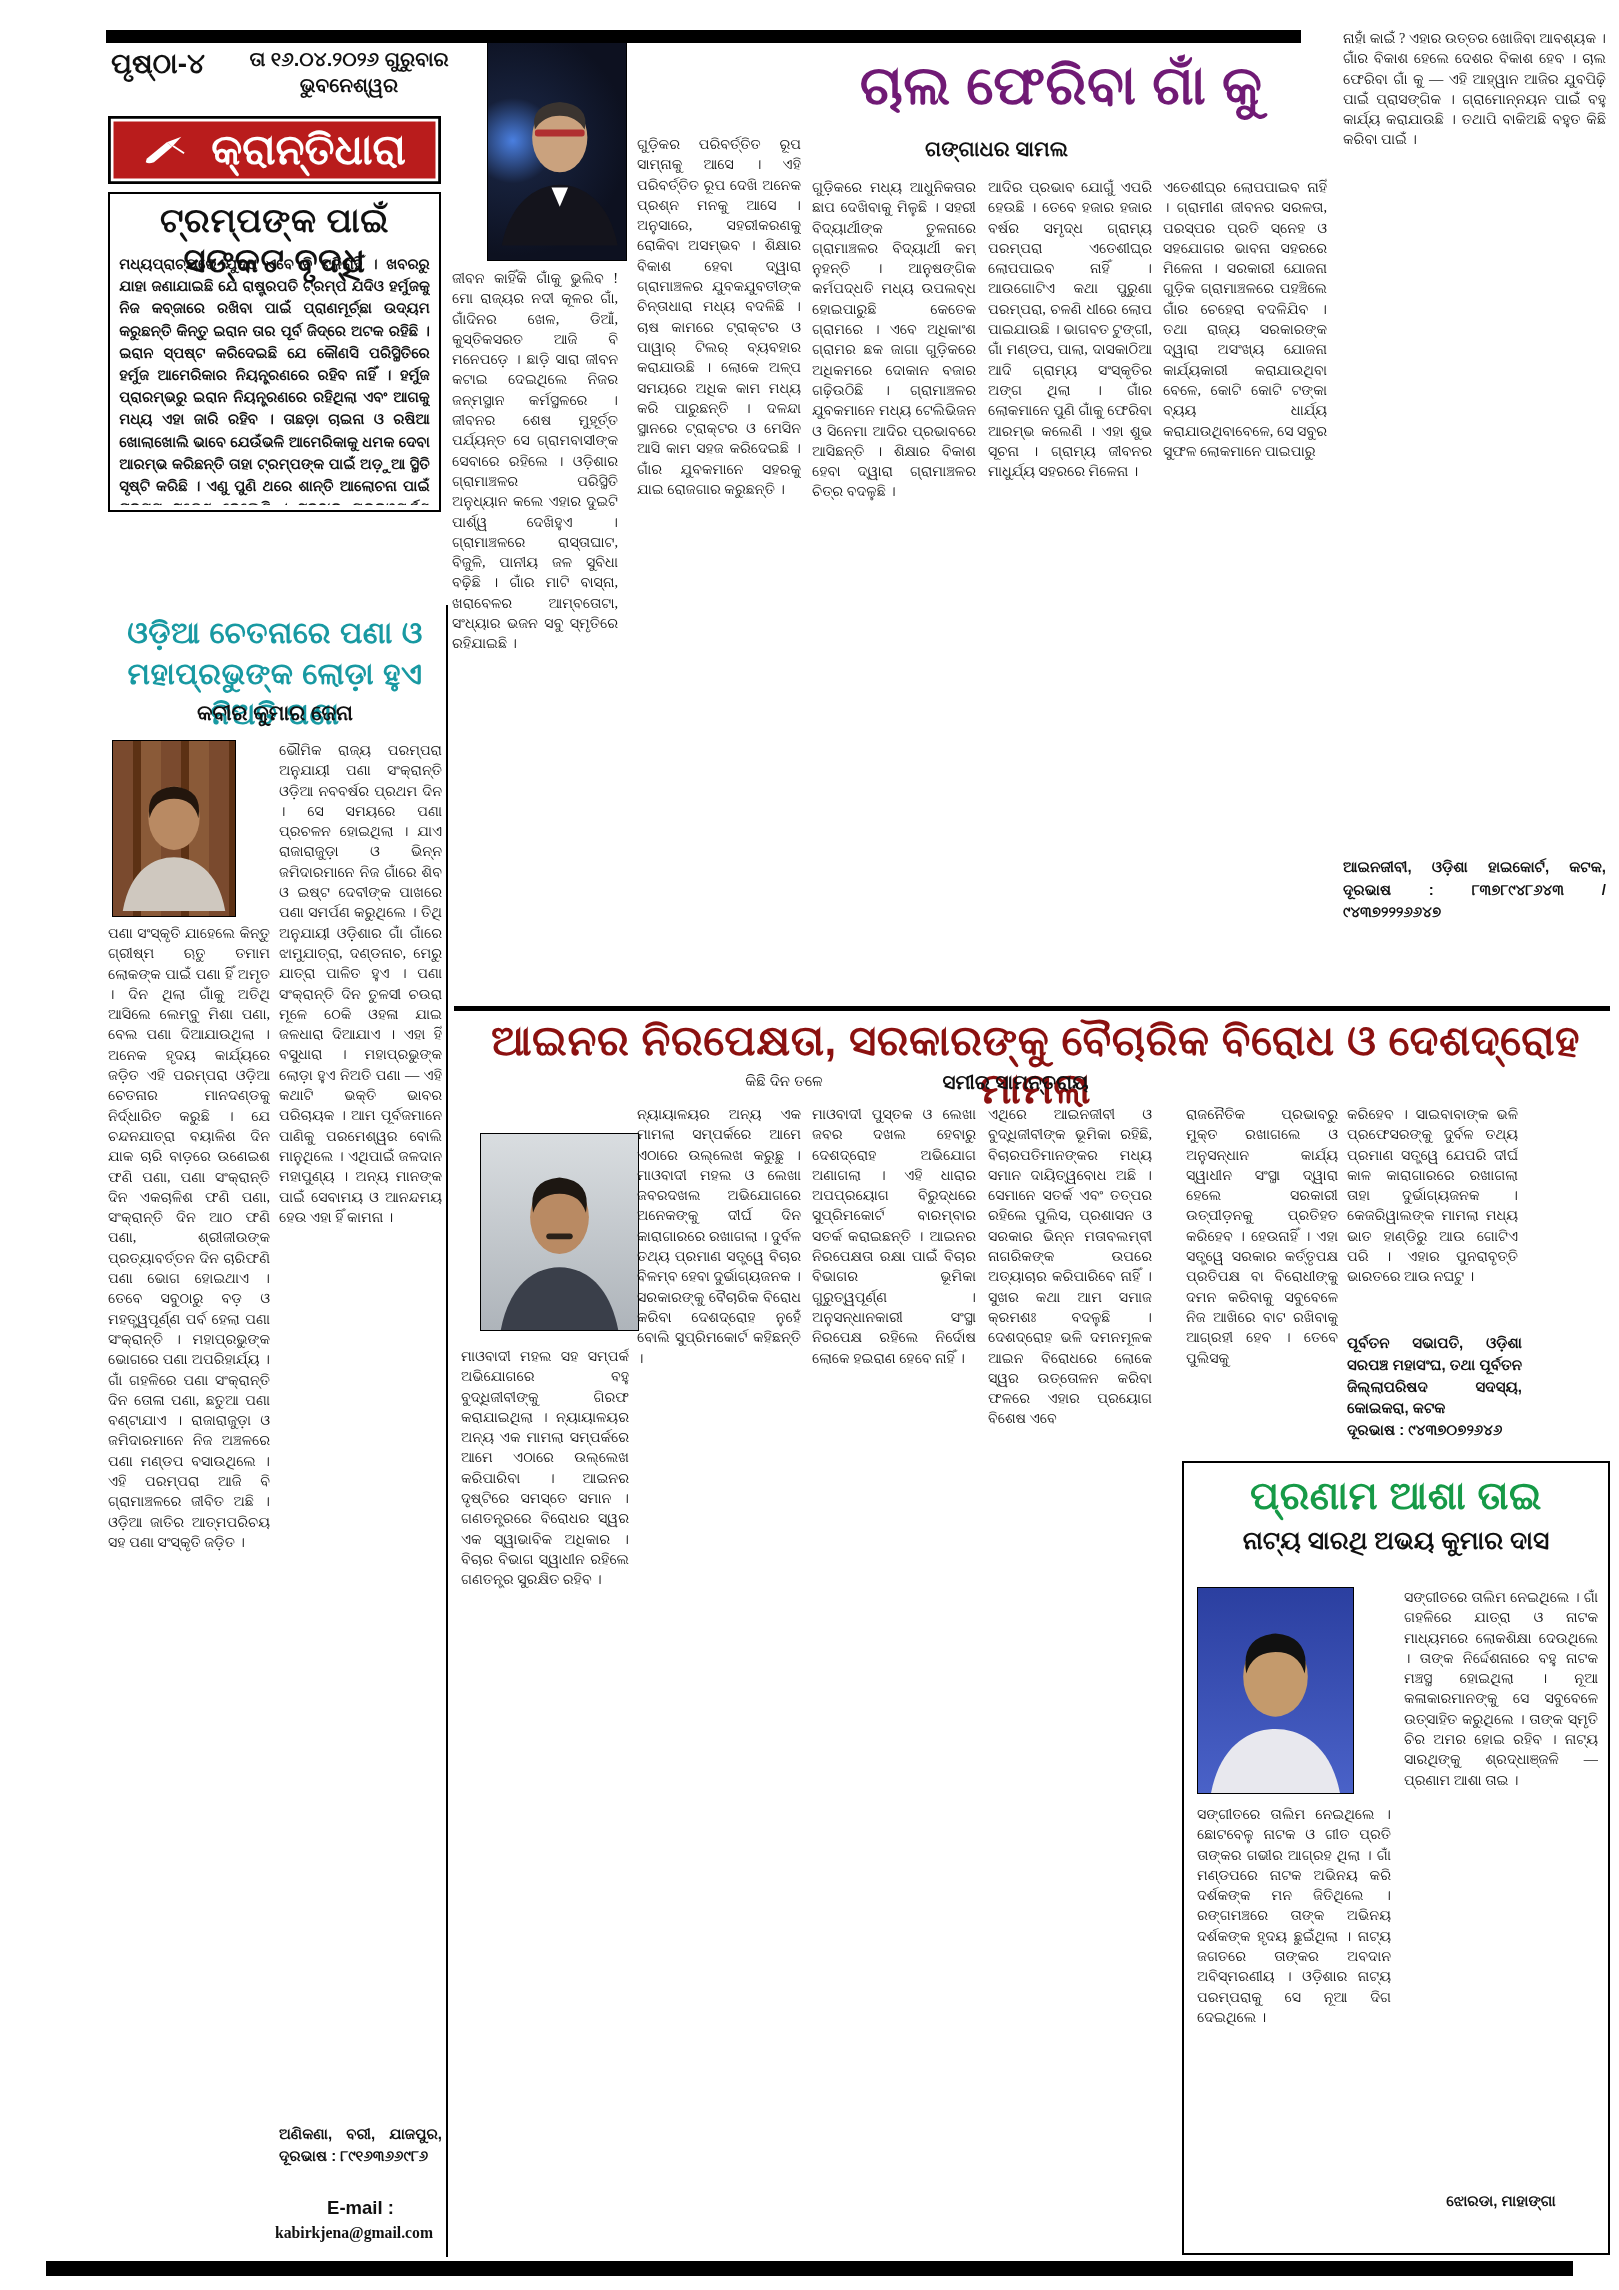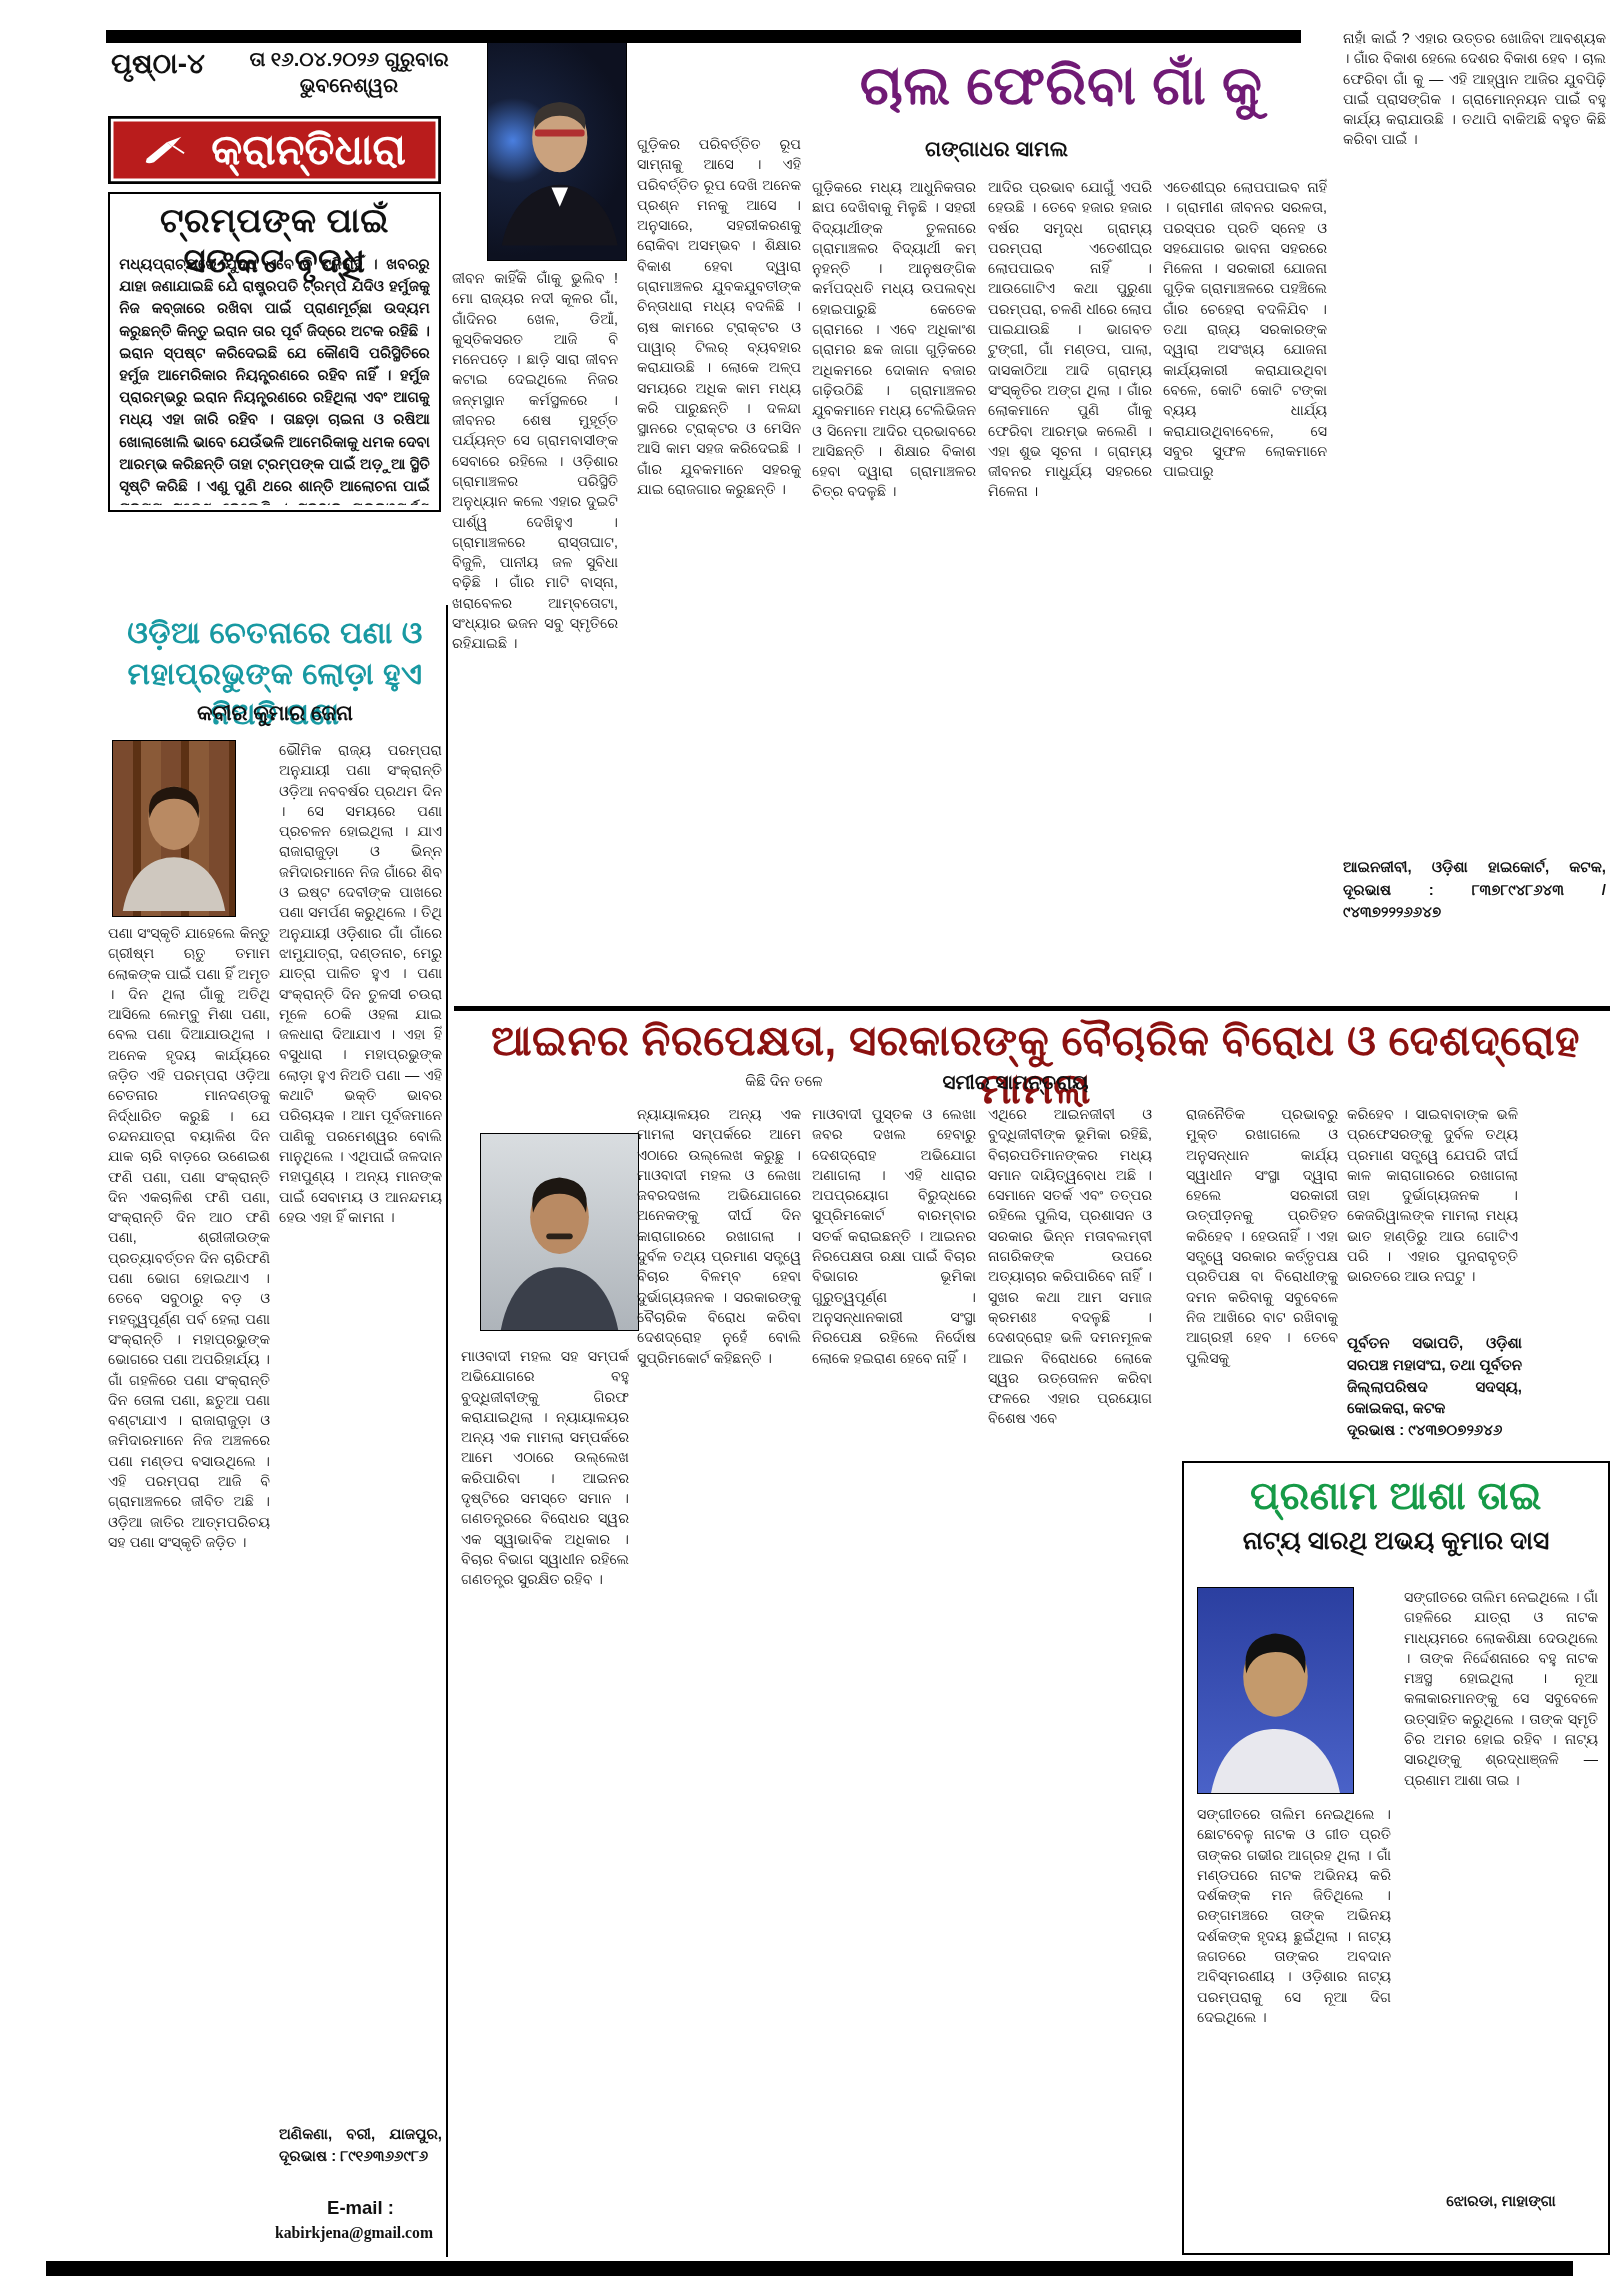--- a/index.html
+++ b/index.html
@@ -2,21 +2,21 @@
 <html style="font-size:14.8px"><head>
 <meta charset="utf-8">
 <style>
   html,body{margin:0;padding:0;background:#e8e8e4;}
   #page{position:relative;width:1620px;height:2291px;background:#ffffff;
         font-family:"Liberation Sans","DejaVu Sans",sans-serif;color:#111;overflow:hidden;}
   .abs{position:absolute;}
   .rule-h{position:absolute;background:#000;}
   .rule-v{position:absolute;background:#000;}
   .col{position:absolute;text-align:justify;font-size:14.3px;line-height:1.42;
-       color:#141414;overflow:hidden;word-break:break-word;}
+       color:#141414;overflow:hidden;word-break:break-word;font-family:Liberation Serif, serif;}
   .sig{font-weight:bold;font-size:15px;}
   .headline{font-weight:bold;letter-spacing:0.5px;}
   .byline{font-weight:bold;text-align:center;}
   
   #logo-box{position:absolute;left:108px;top:116px;width:333px;height:68px;background:#b91c1c;
             box-shadow:inset 0 0 0 2.8px #000, inset 0 0 0 5.5px #fff;
             display:flex;align-items:center;justify-content:center;gap:26px;}
   #logo-box .logo-text{color:#fff;font-size:42px;font-weight:bold;}
   
   #trump-box{position:absolute;left:108px;top:192px;width:333px;height:320px;border:2.8px solid #000;box-sizing:border-box;}

